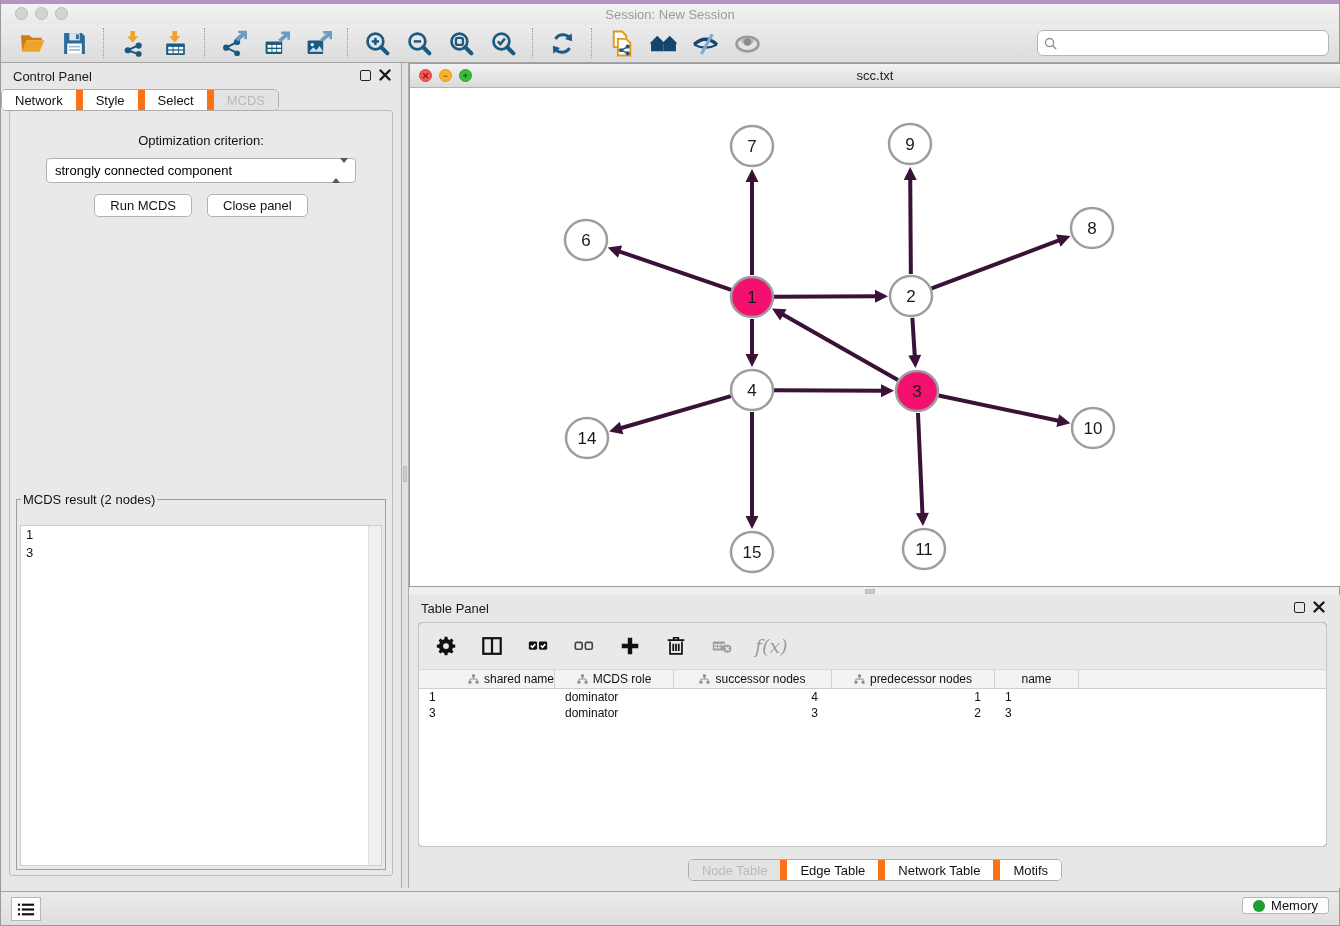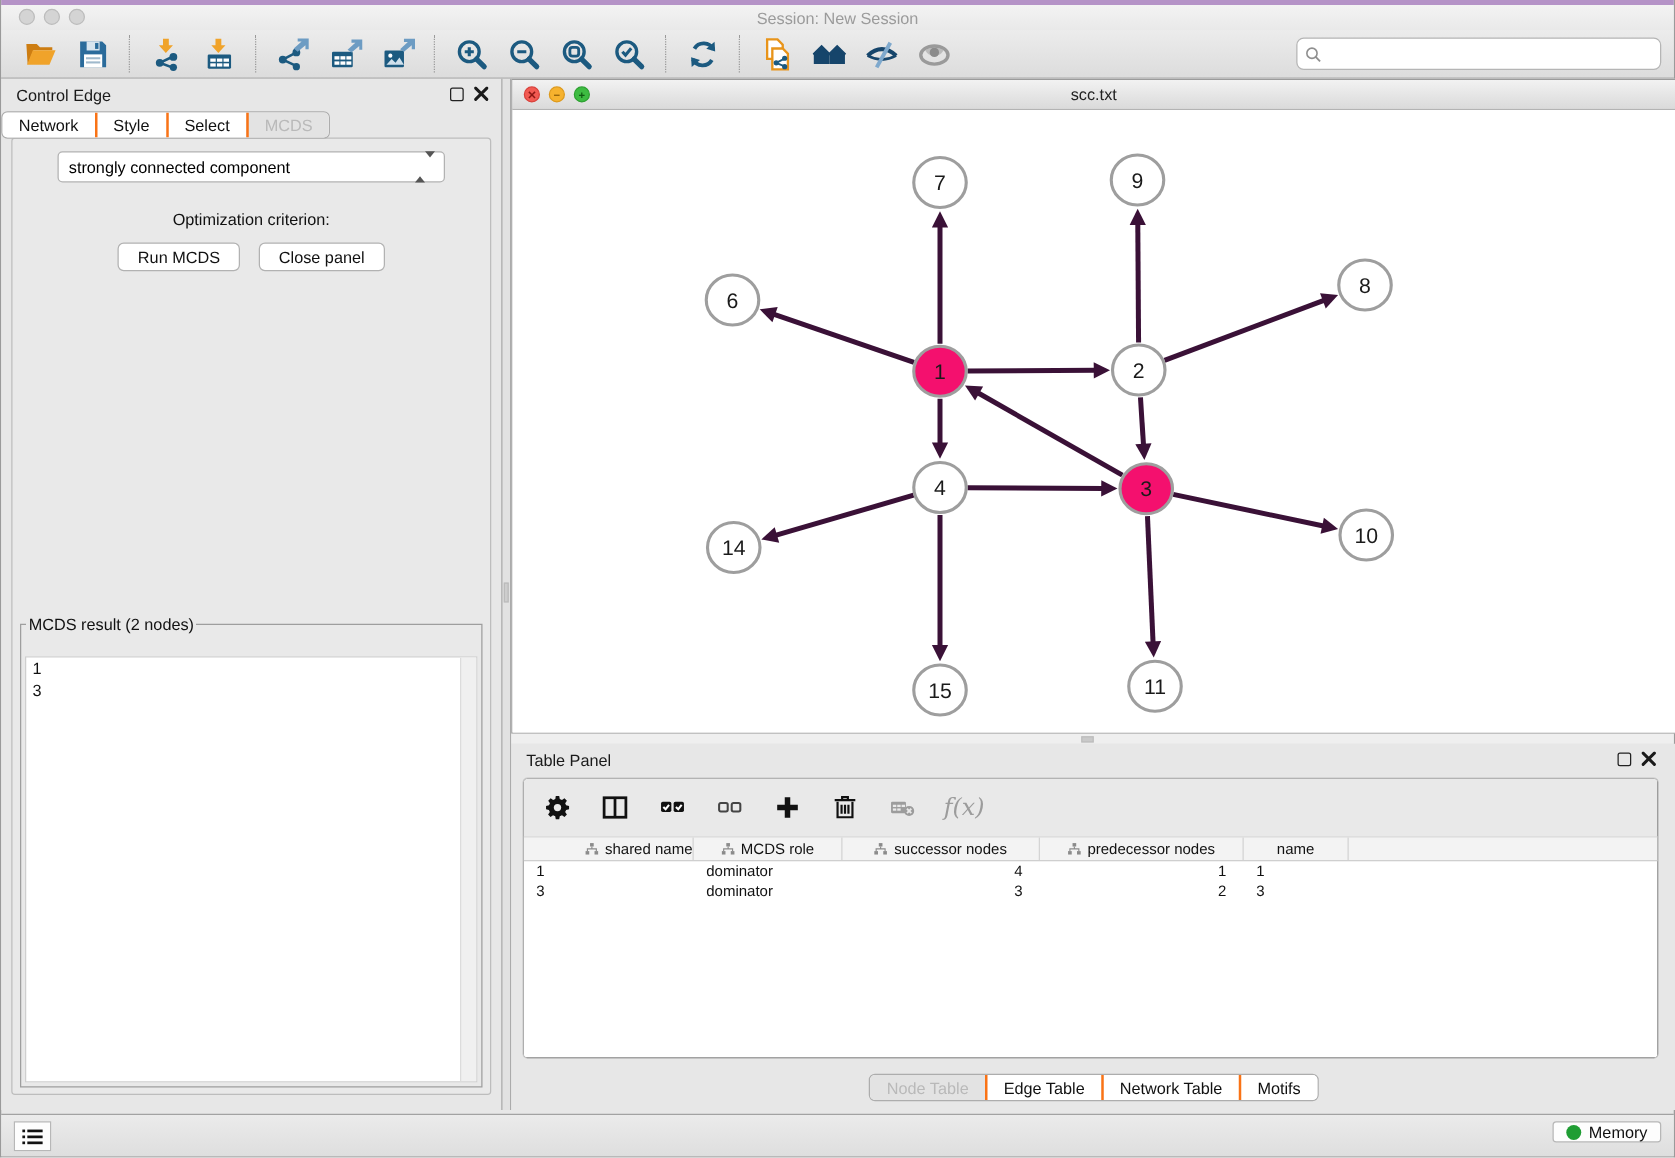--- a/index.html
+++ b/index.html
@@ -25,21 +25,21 @@
 
   
   #control-panel { position:absolute; left:0; top:63px; width:400px; height:825px; background:#e7e7e7; }
   .panel-header { position:relative; height:26px; }
   .panel-title { position:absolute; left:12px; top:6px; font-size:13px; color:#1a1a1a; }
   .panel-btns { position:absolute; right:10px; top:6px; display:flex; gap:8px; align-items:center; }
   .float-btn { width:11px; height:11px; border:1.6px solid #222; border-radius:2px; background:transparent; }
   .close-btn svg { width:12px; height:12px; display:block; }
 
   .seg { display:inline-flex; border:1px solid #adadad; border-radius:5px; overflow:hidden; background:#fff; height:22px; }
-  .seg .seg-tab { padding:2px 13px; font-size:13px; line-height:17px; color:#111; background:#fff; border-left:2px solid #f97316; white-space:nowrap; }
+  .seg .seg-tab { padding:2px 13px; font-size:13px; line-height:17px; color:#111; background:#fff; border-left:7px solid #f97316; white-space:nowrap; }
   .seg .seg-tab:first-child { border-left:none; }
   .seg .seg-tab.selected { background:#e3e3e3; color:#b9b9b9; }
   #cp-tabs-row { text-align:left; position:relative; z-index:2; }
 
   #cp-pane { position:absolute; left:8px; right:8px; top:45px; bottom:12px; border:1px solid #bdbdbd; border-radius:3px; background:#e9e9e9; margin-top:2px; }
   #opt-label { text-align:center; font-size:13px; color:#111; margin-top:22px; }
   #criterion-select { width:310px; height:25px; margin:10px auto 0; background:#fff; border:1px solid #b2b2b2; border-radius:4px; display:flex; align-items:center; padding:0 8px; font-size:13px; position:relative; }
   #criterion-select .chevrons { position:absolute; right:7px; top:4px; }
   .chev-up { width:0;height:0;border-left:4px solid transparent;border-right:4px solid transparent;border-bottom:5px solid #555; margin-bottom:3px; }
   .chev-dn { width:0;height:0;border-left:4px solid transparent;border-right:4px solid transparent;border-top:5px solid #555; }
@@ -266,44 +266,44 @@
       <svg viewBox="0 0 14 14">
           <circle cx="6" cy="6" r="4.4" fill="none" stroke="#8f8f8f" stroke-width="1.4"></circle>
           <line x1="9.2" y1="9.2" x2="13" y2="13" stroke="#8f8f8f" stroke-width="1.6"></line>
         </svg>
       <input id="search-input" placeholder="" style="">
     </span>
   </div>
 
   <div id="control-panel">
     <div class="panel-header">
-      <span class="panel-title">Control Edge</span>
+      <span class="panel-title">Control Panel</span>
       <span class="panel-btns">
         <span class="float-btn"></span>
         <span class="close-btn">
             <svg viewBox="0 0 12 12">
               <path d="M1.5 1.5l9 9M10.5 1.5l-9 9" stroke="#1a1a1a" stroke-width="2.4" stroke-linecap="round"></path>
             </svg>
           </span>
       </span>
     </div>
     <div id="cp-tabs-row">
       <span class="seg" id="cp-tabs">
           <span class="seg-tab">Network</span>
           <span class="seg-tab">Style</span>
           <span class="seg-tab">Select</span>
           <span class="seg-tab selected">MCDS</span>
         </span>
     </div>
     <div id="cp-pane">
+      <div id="opt-label">Optimization criterion:</div>
       <div id="criterion-select">
         <span>strongly connected component</span>
         <span class="chevrons"><span class="chev-up"></span><span class="chev-dn"></span></span>
       </div>
-      <div id="opt-label">Optimization criterion:</div>
       <div id="cp-buttons">
         <button class="aqua-btn">Run MCDS</button>
         <button class="aqua-btn">Close panel</button>
       </div>
       <fieldset id="mcds-fieldset">
         <legend>MCDS result (2 nodes)</legend>
         <div id="mcds-list">
           <div class="result-item">1</div>
             <div class="result-item">3</div>
             <div id="mcds-scroll"></div>

